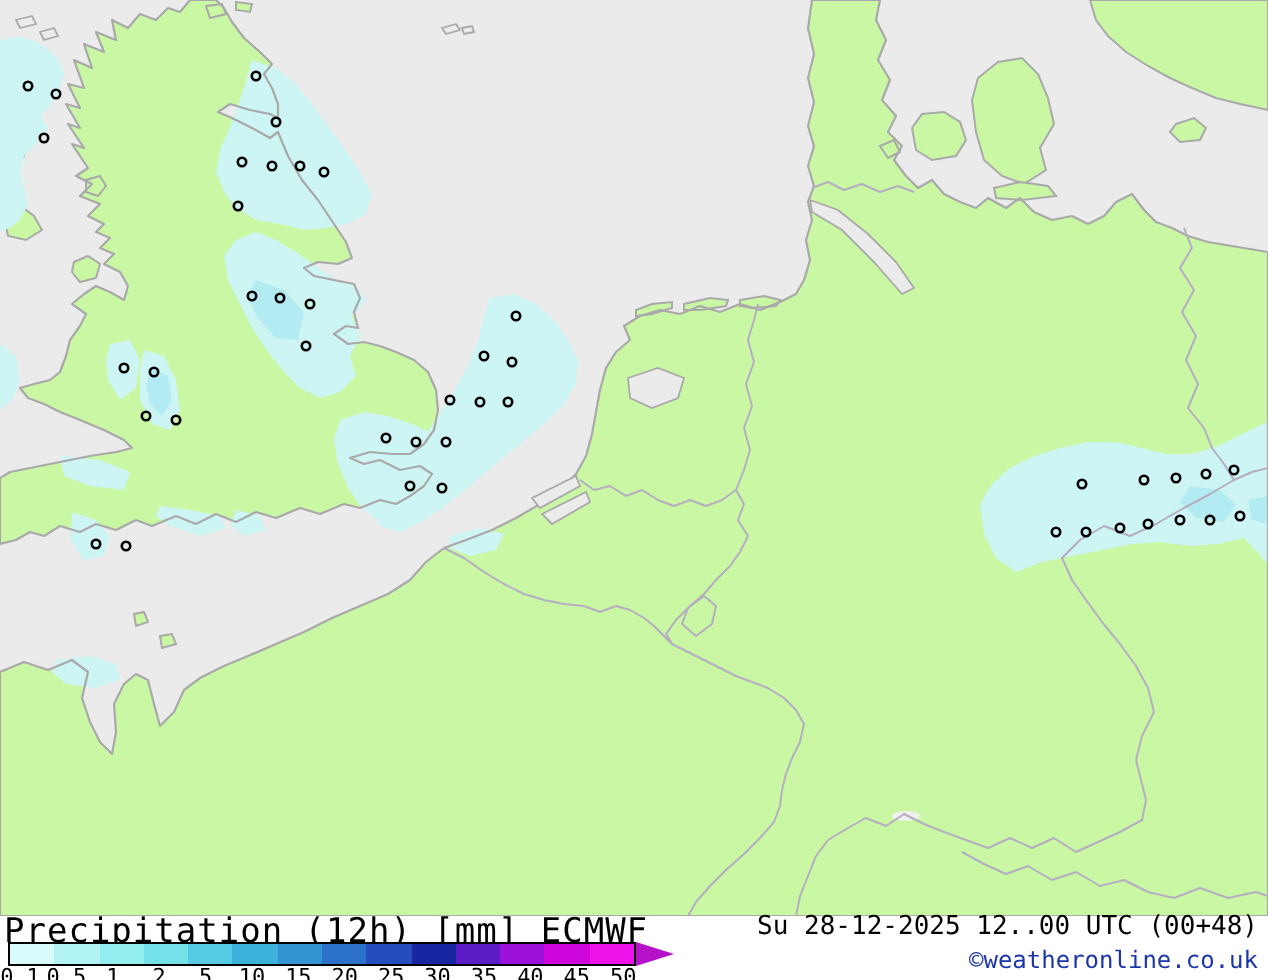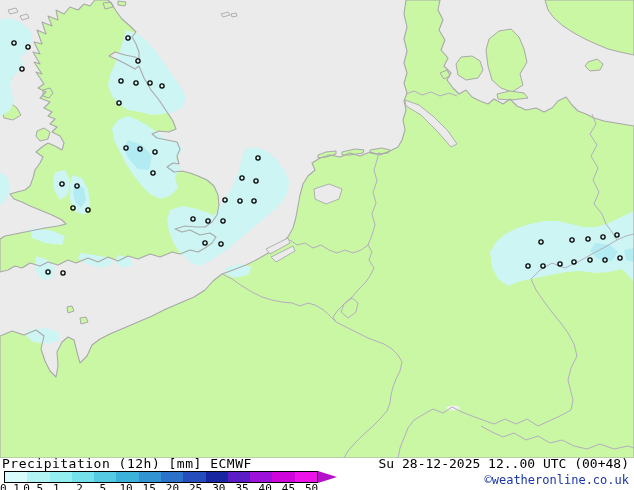--- a/index.html
+++ b/index.html
@@ -1,21 +1,21 @@
 <!DOCTYPE html>
 <html style="--sea: #ebebeb; --land: #c9f7a3; --coast: #a9a9a9; --border: #b4aec0; --precip_light: #cdf5f3; --precip_medium: #b2ecf2; --symbol: #000000; --arrow: #b511c9; --copyright_text: #1b36a8;"><head>
 <meta charset="utf-8">
 <style>
   html,body{margin:0;padding:0;background:#fff;}
   .screen{position:relative;width:634px;height:490px;overflow:hidden;background:#fff;
           font-family:"DejaVu Sans Mono","Liberation Mono",monospace;}
   .map-wrap{position:absolute;top:0;left:0;width:634px;height:458px;}
   .map-wrap svg{display:block;}
   .legend{position:absolute;top:458px;left:0;width:634px;height:32px;background:#fff;}
-  .legend-title{position:absolute;left:2px;top:-2px;font-size:13px;letter-spacing:0.5px;color:#000;white-space:pre;}
+  .legend-title{position:absolute;left:2px;top:-2px;font-size:17px;letter-spacing:0.5px;color:#000;white-space:pre;}
   .legend-datetime{position:absolute;right:5px;top:-2px;font-size:13px;color:#000;white-space:pre;}
   .colorbar-row{position:absolute;left:4px;top:13px;display:flex;align-items:center;}
   .colorbar{display:flex;width:312px;height:10px;border:1px solid #000;}
   .swatch{flex:1 1 auto;height:100%;}
   .arrow-svg{display:block;margin-left:0px;}
   .ticks{position:absolute;left:4px;top:24px;width:330px;height:10px;font-size:11px;color:#000;}
   .tick{position:absolute;top:0;transform:translateX(-50%);white-space:nowrap;}
   .copyright{position:absolute;right:5px;top:15px;font-size:12px;color:var(--copyright_text,#1b36a8);margin-left:34px;}
 </style>
 </head>

